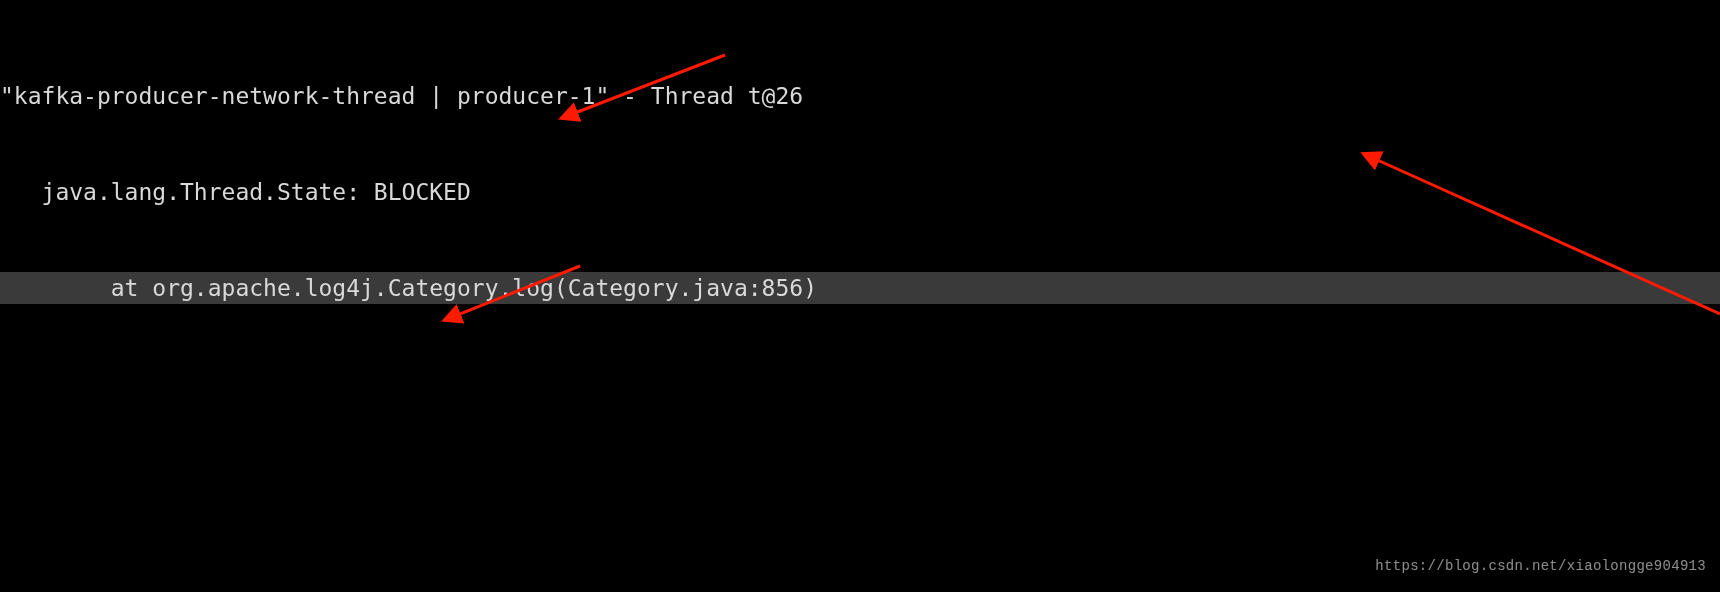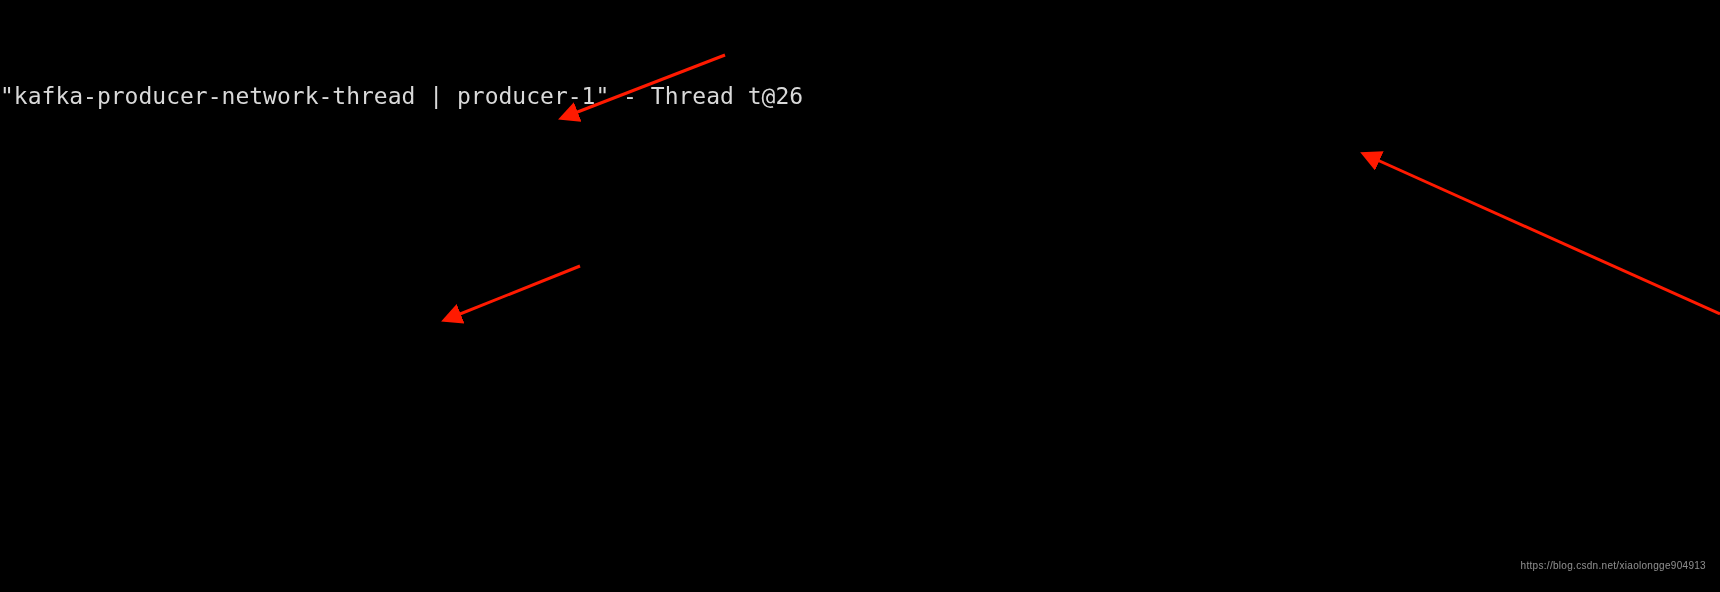--- a/index.html
+++ b/index.html
@@ -23,39 +23,41 @@
     display: block;
     padding-left: 0;
   }
   .highlight {
     background: #3a3a3a;
   }
   .watermark {
     position: absolute;
     right: 14px;
     bottom: 10px;
-    font-family: Liberation Sans, sans-serif;
-    font-size: 10px;
+    font-family: Liberation Mono, monospace;
+    font-size: 14px;
     color: rgba(255,255,255,0.55);
     letter-spacing: 0.3px;
     pointer-events: none;
   }
   svg.annotations {
     position: absolute;
     left: 0; top: 0;
     width: 1720px;
     height: 592px;
     pointer-events: none;
   }
 </style>
 </head>
 <body>
 
 <div class="dump">
   <span class="line">"kafka-producer-network-thread | producer-1" - Thread t@26</span>
+  <span class="line">   java.lang.Thread.State: BLOCKED</span>
+  <span class="line highlight">        at org.apache.log4j.Category.log(Category.java:856)</span>
   
   
   
   
   
   
   
   
   
   

